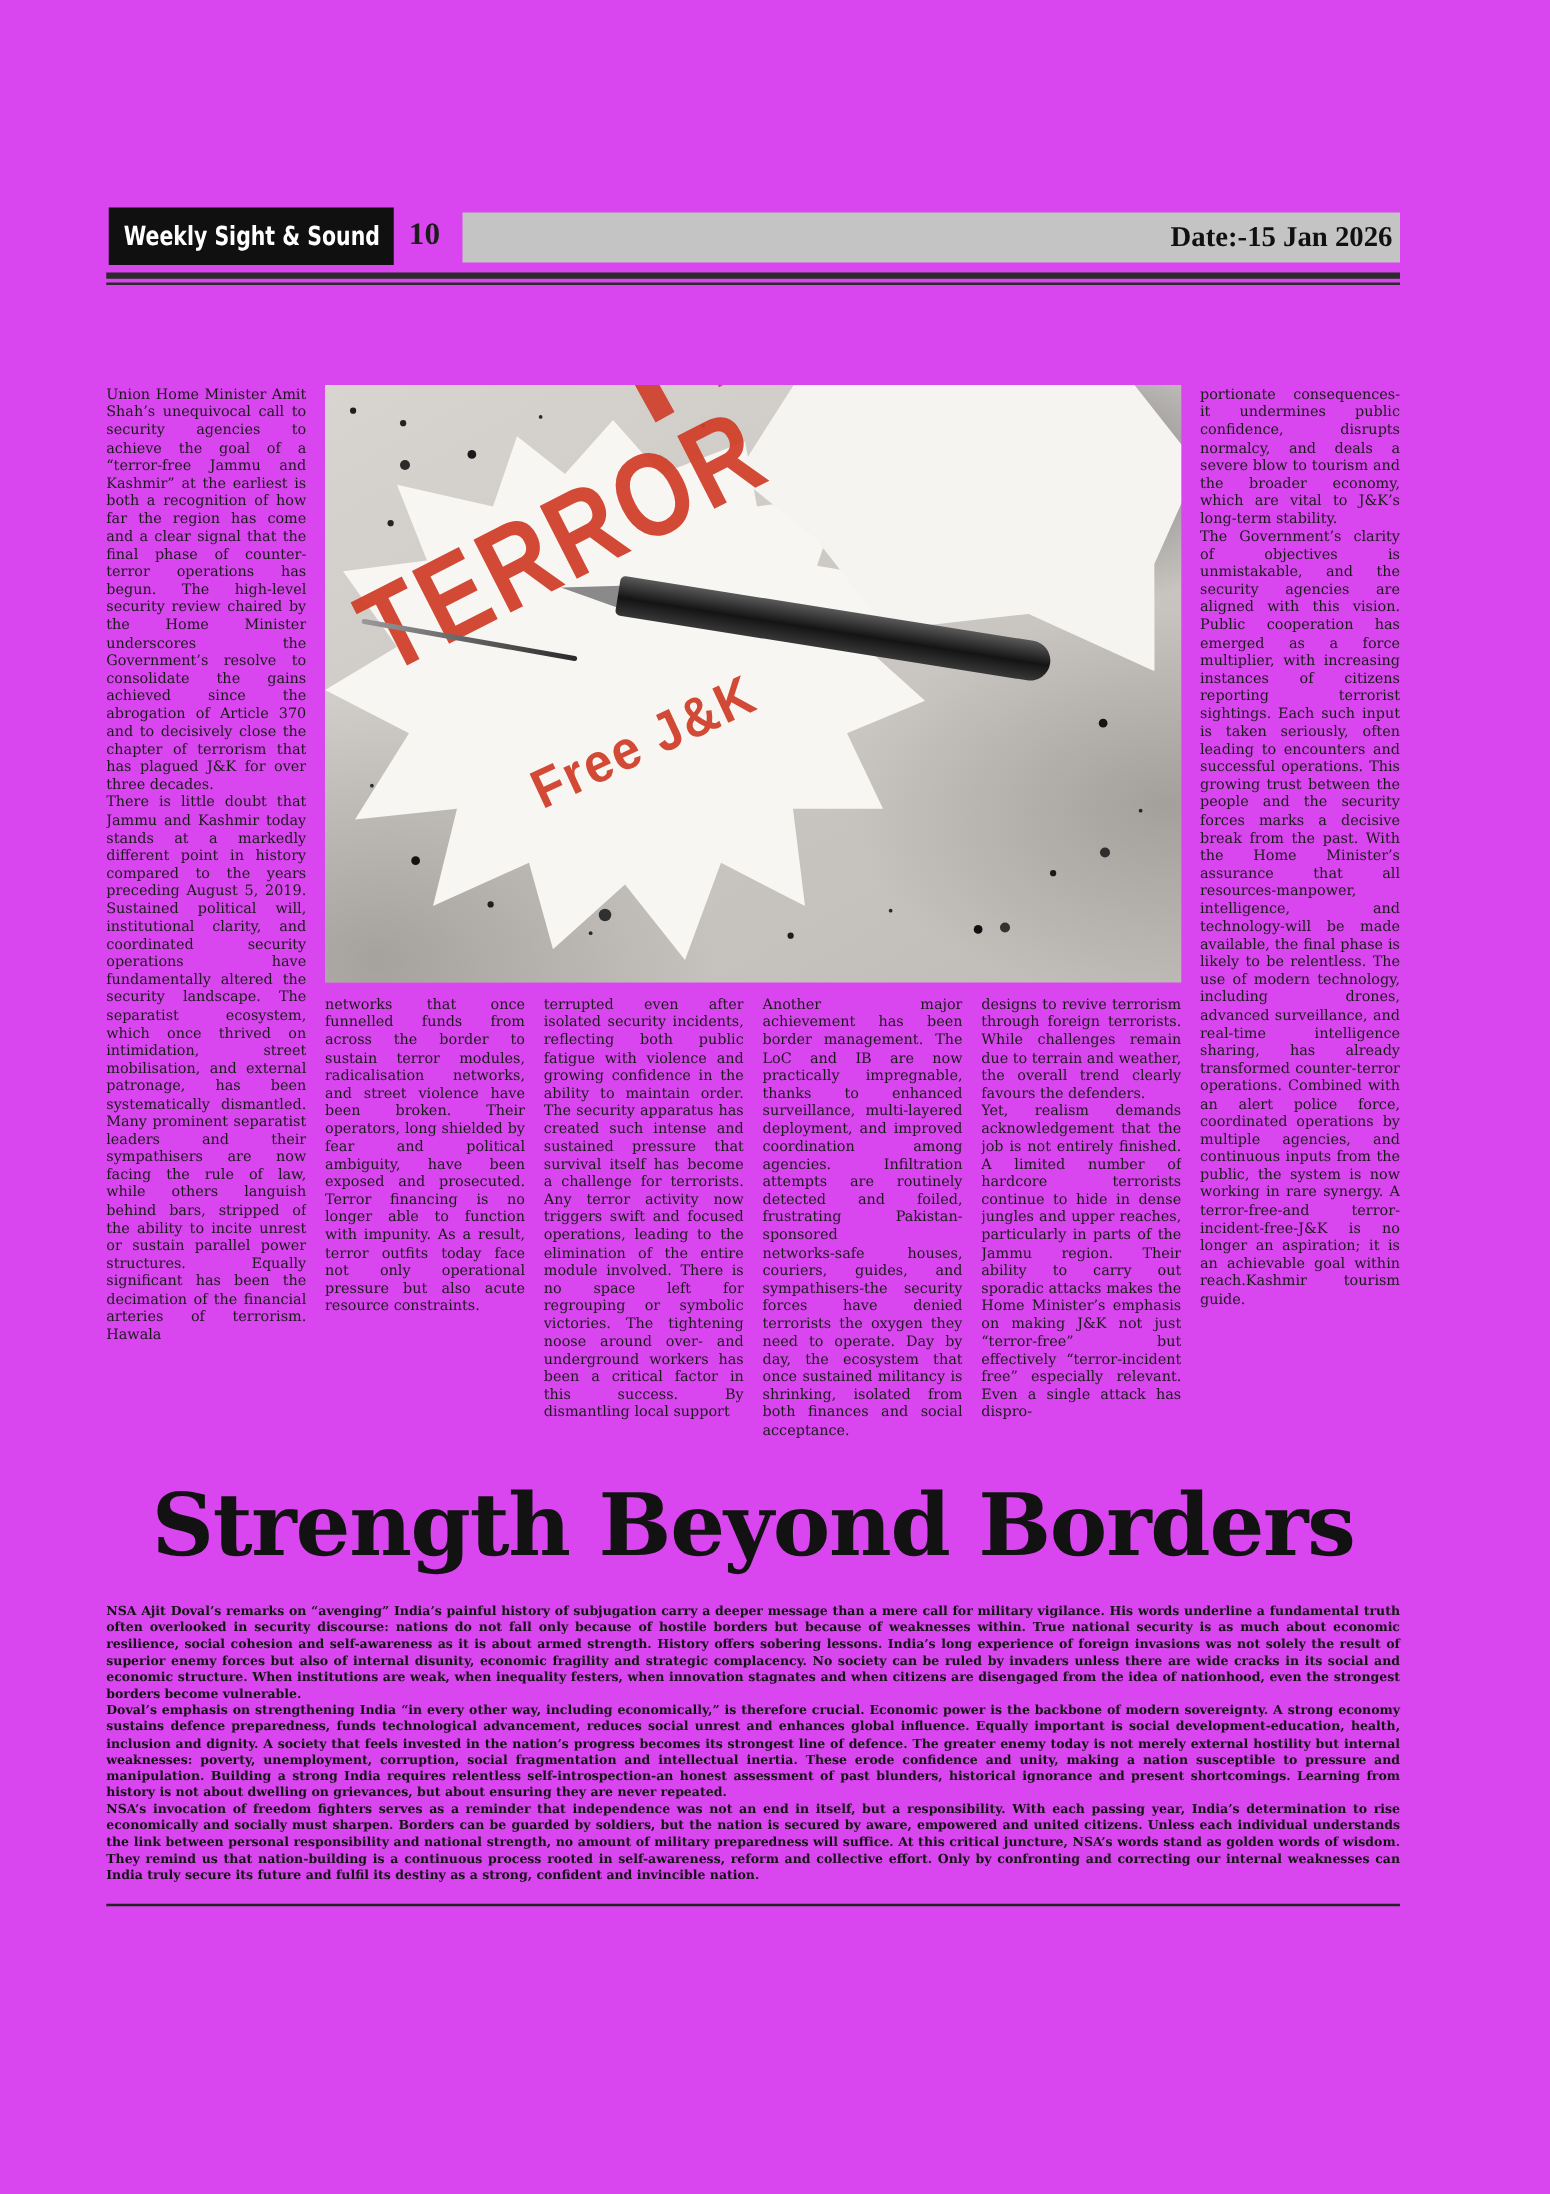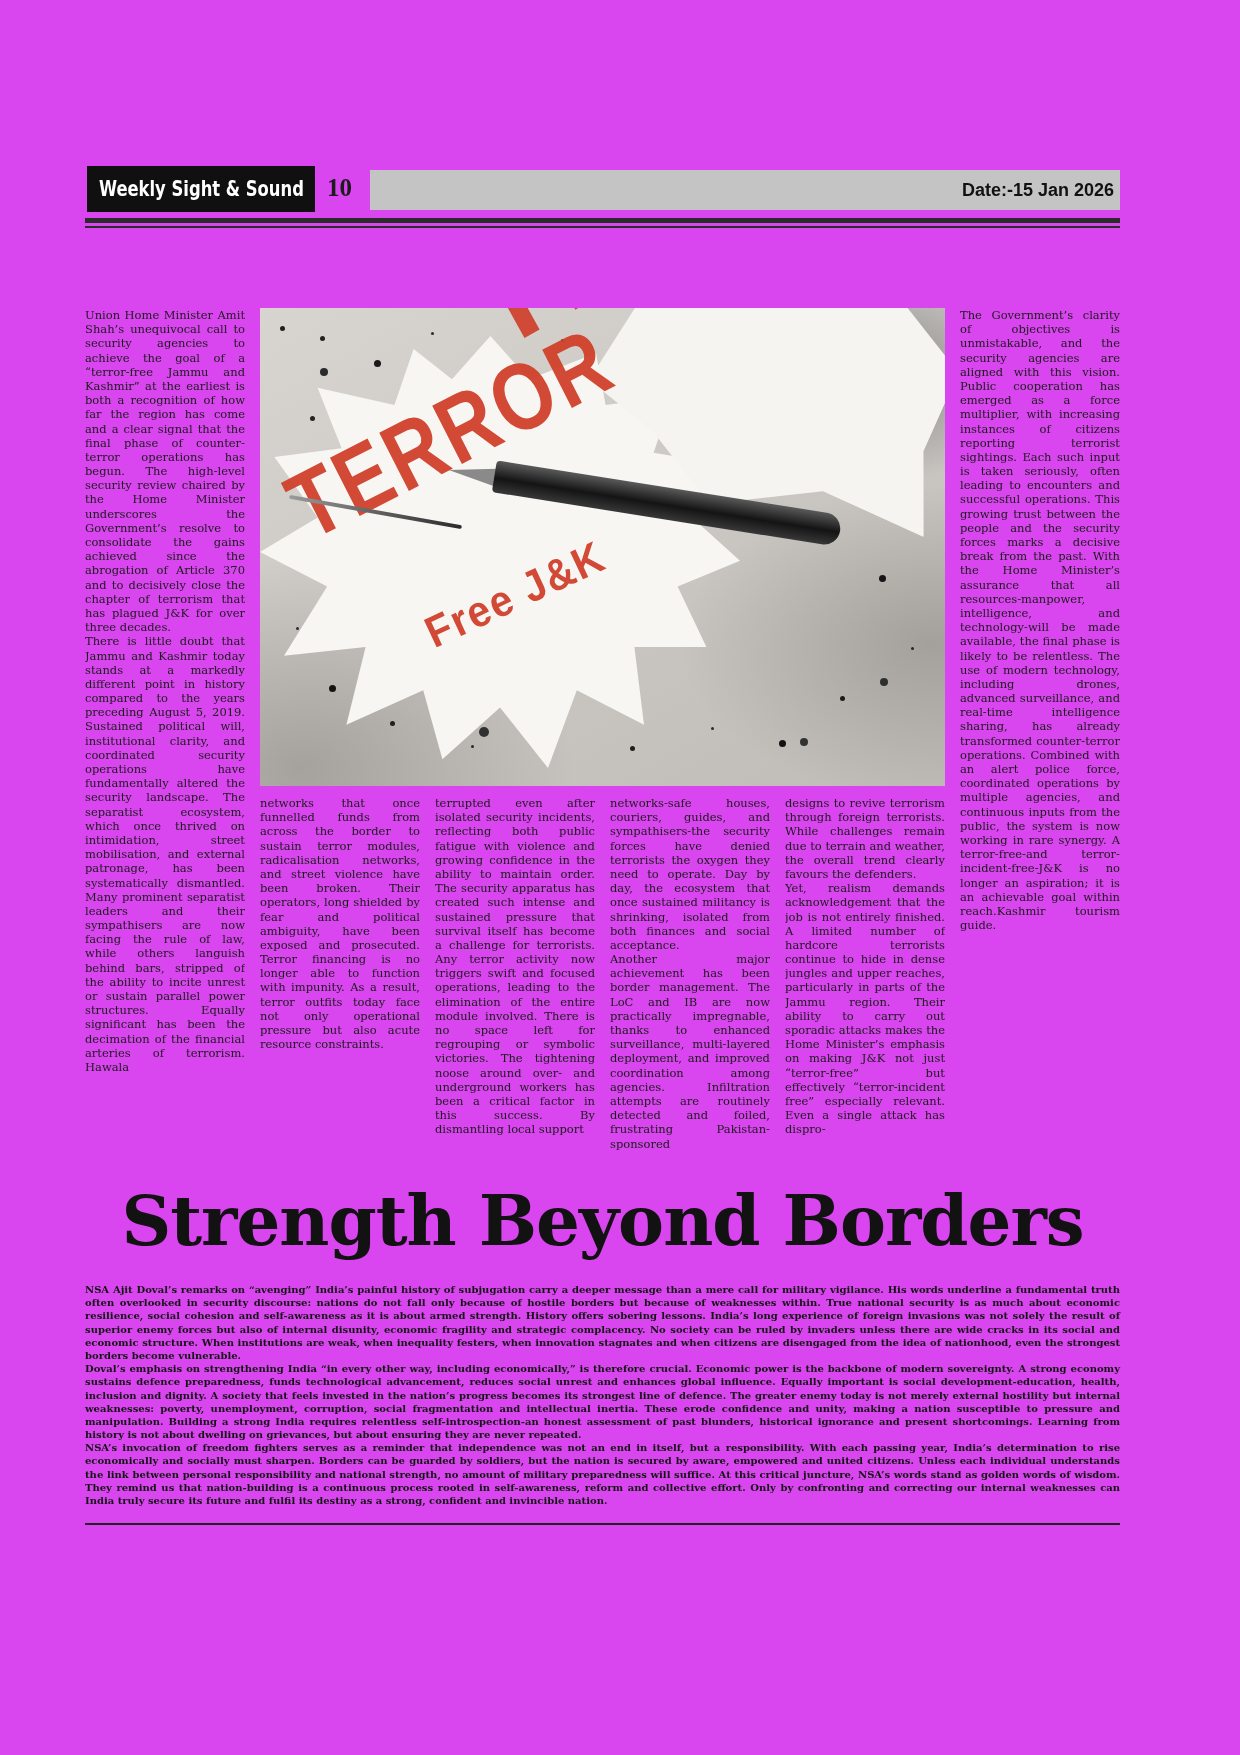--- a/index.html
+++ b/index.html
@@ -9,21 +9,21 @@
 
   
   .masthead-box{position:absolute;left:2px;top:166px;width:228px;height:46px;background:#101010;
                 display:flex;align-items:center;justify-content:center;}
   .masthead-box .cond{color:#ffffff;font-family:"DejaVu Sans",sans-serif;font-weight:bold;
                 font-size:21px;white-space:nowrap;transform:scaleX(0.78);letter-spacing:0px;}
   .page-num{position:absolute;left:242px;top:174px;font-family:Liberation Serif, serif;
                 font-weight:bold;font-size:25px;color:#1c1c1c;}
   .date-bar{position:absolute;left:285px;top:170px;right:0;height:40px;background:#c4c4c4;
                 display:flex;align-items:center;justify-content:flex-end;padding:0 6px 0 0;box-sizing:border-box;}
-  .date-bar .date-text{font-family:Liberation Sans, sans-serif;font-weight:bold;font-size:18px;color:#111;}
+  .date-bar .date-text{font-family:Liberation Serif, serif;font-weight:bold;font-size:23px;color:#111;}
   .header-rule{position:absolute;left:0;top:218px;width:100%;height:3px;
                 border-top:5px solid #2b2b2b;border-bottom:2px solid #2b2b2b;}
 
   
   .headline-main{position:absolute;left:0;top:228px;width:100%;text-align:center;line-height:1;}
   .headline-main .cond{display:inline-block;font-family:"DejaVu Sans",sans-serif;font-weight:bold;
                 font-size:84px;letter-spacing:-3px;color:#141414;transform:scaleX(0.72);white-space:nowrap;}
 
   
   .article1{position:absolute;left:0;top:308px;width:1035px;height:882px;}
@@ -128,28 +128,29 @@
         <div class="needle-graphic"></div>
       </div>
 
       <div class="col col-2">
           <p>networks that once funnelled funds from across the border to sustain terror modules, radicalisation networks, and street violence have been broken. Their operators, long shielded by fear and political ambiguity, have been exposed and prosecuted. Terror financing is no longer able to function with impunity. As a result, terror outfits today face not only operational pressure but also acute resource constraints.</p>
         </div>
       <div class="col col-3">
           <p>terrupted even after isolated security incidents, reflecting both public fatigue with violence and growing confidence in the ability to maintain order. The security apparatus has created such intense and sustained pressure that survival itself has become a challenge for terrorists. Any terror activity now triggers swift and focused operations, leading to the elimination of the entire module involved. There is no space left for regrouping or symbolic victories. The tightening noose around over- and underground workers has been a critical factor in this success. By dismantling local support</p>
         </div>
       <div class="col col-4">
+          <p>Another major achievement has been border management. The LoC and IB are now practically impregnable, thanks to enhanced surveillance, multi-layered deployment, and improved coordination among agencies. Infiltration attempts are routinely detected and foiled, frustrating Pakistan-sponsored</p>
           <p>networks-safe houses, couriers, guides, and sympathisers-the security forces have denied terrorists the oxygen they need to operate. Day by day, the ecosystem that once sustained militancy is shrinking, isolated from both finances and social acceptance.</p>
-          <p>Another major achievement has been border management. The LoC and IB are now practically impregnable, thanks to enhanced surveillance, multi-layered deployment, and improved coordination among agencies. Infiltration attempts are routinely detected and foiled, frustrating Pakistan-sponsored</p>
         </div>
       <div class="col col-5">
           <p>designs to revive terrorism through foreign terrorists. While challenges remain due to terrain and weather, the overall trend clearly favours the defenders.</p>
           <p>Yet, realism demands acknowledgement that the job is not entirely finished. A limited number of hardcore terrorists continue to hide in dense jungles and upper reaches, particularly in parts of the Jammu region. Their ability to carry out sporadic attacks makes the Home Minister’s emphasis on making J&amp;K not just “terror-free” but effectively “terror-incident free” especially relevant. Even a single attack has dispro-</p>
         </div>
       <div class="col col-6">
+          <p>portionate consequences- it undermines public confidence, disrupts normalcy, and deals a severe blow to tourism and the broader economy, which are vital to J&amp;K’s long-term stability.</p>
           <p>The Government’s clarity of objectives is unmistakable, and the security agencies are aligned with this vision. Public cooperation has emerged as a force multiplier, with increasing instances of citizens reporting terrorist sightings. Each such input is taken seriously, often leading to encounters and successful operations. This growing trust between the people and the security forces marks a decisive break from the past. With the Home Minister’s assurance that all resources-manpower, intelligence, and technology-will be made available, the final phase is likely to be relentless. The use of modern technology, including drones, advanced surveillance, and real-time intelligence sharing, has already transformed counter-terror operations. Combined with an alert police force, coordinated operations by multiple agencies, and continuous inputs from the public, the system is now working in rare synergy. A terror-free-and terror-incident-free-J&amp;K is no longer an aspiration; it is an achievable goal within reach.Kashmir tourism guide.</p>
         </div>
     </div>
 
     <div class="article2">
       <div class="headline-2">
         <span class="serifbig">Strength Beyond Borders</span>
       </div>
       <div class="bottom-text">
           <p>NSA Ajit Doval’s remarks on “avenging” India’s painful history of subjugation carry a deeper message than a mere call for military vigilance. His words underline a fundamental truth often overlooked in security discourse: nations do not fall only because of hostile borders but because of weaknesses within. True national security is as much about economic resilience, social cohesion and self-awareness as it is about armed strength. History offers sobering lessons. India’s long experience of foreign invasions was not solely the result of superior enemy forces but also of internal disunity, economic fragility and strategic complacency. No society can be ruled by invaders unless there are wide cracks in its social and economic structure. When institutions are weak, when inequality festers, when innovation stagnates and when citizens are disengaged from the idea of nationhood, even the strongest borders become vulnerable.</p>

